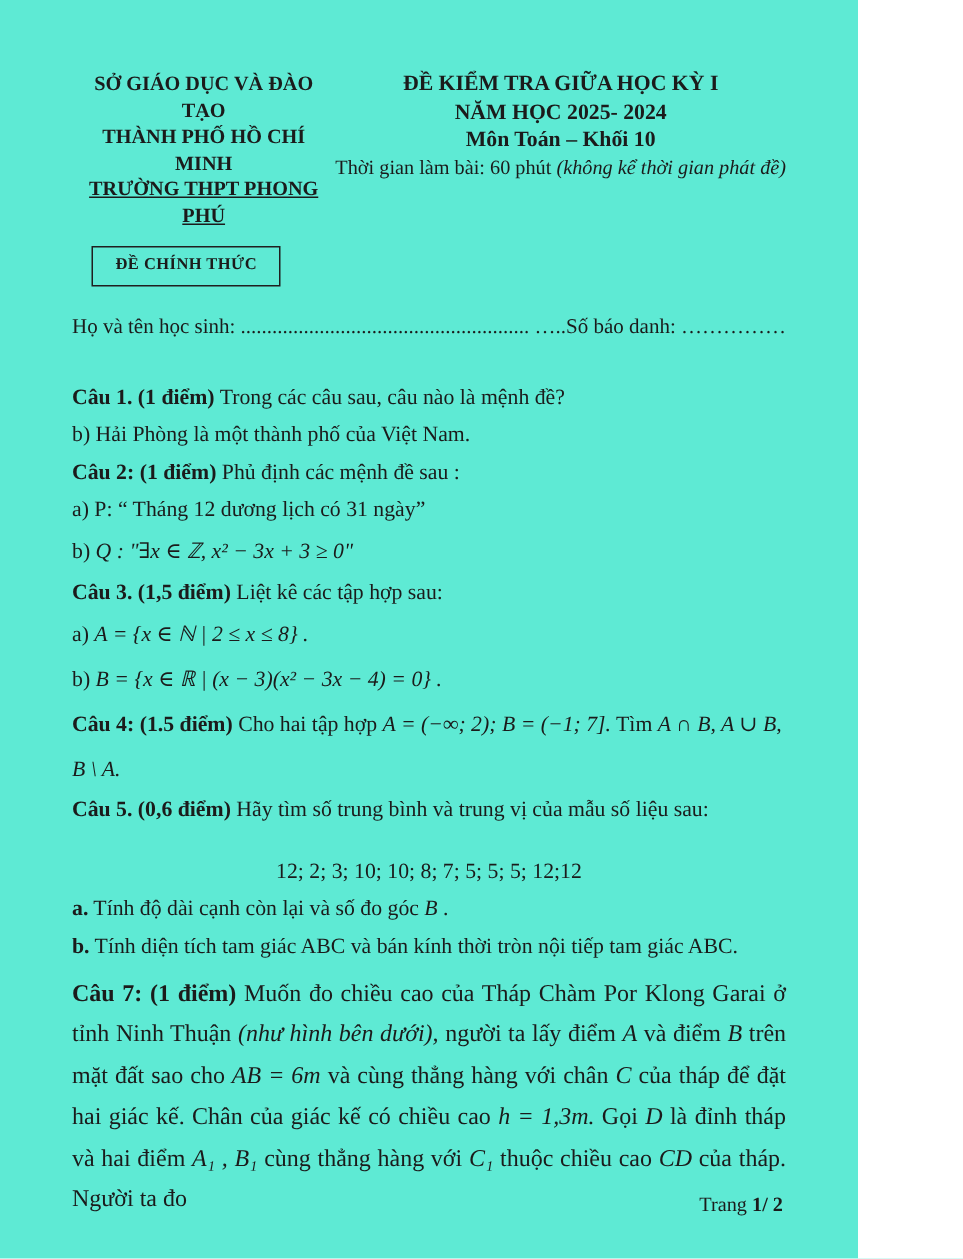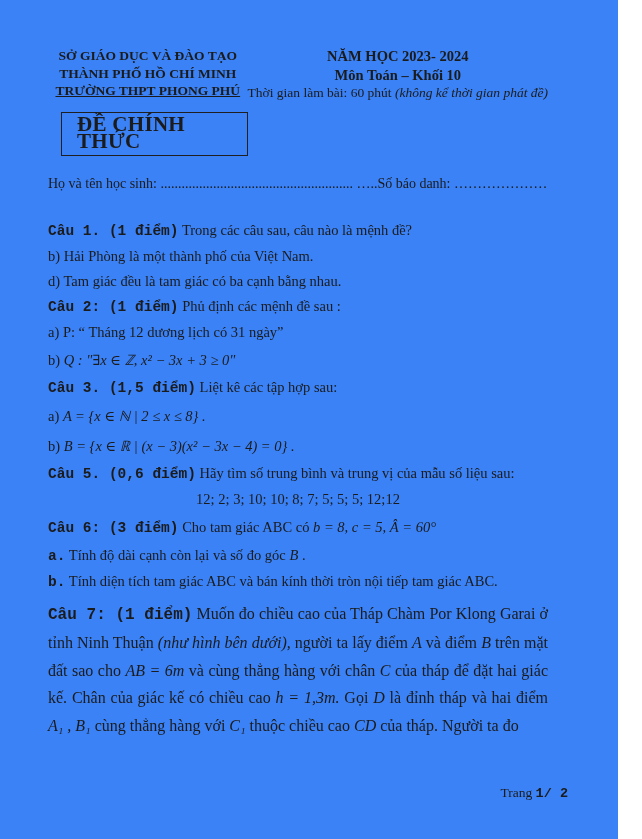--- a/index.html
+++ b/index.html
@@ -1,81 +1,81 @@
 <!DOCTYPE html>
 <html><head>
 <meta charset="utf-8">
 <style>
   html,body{margin:0;padding:0;background:#ffffff;}
   .page{
-    width:618px;height:839px;box-sizing:border-box;position:relative;
-    background:#3b82f6;color:#1b1b1b;
+    width:572px;height:839px;box-sizing:border-box;position:relative;
+    background:#5eead4;color:#1b1b1b;
     font-family:"Liberation Serif","DejaVu Serif",serif;
-    padding:47px 70px 0 48px;overflow:hidden;
+    padding:47px 48px 0 48px;overflow:hidden;
   }
   .hdr{display:flex;}
   .hdr-left{width:245px;text-align:center;font-weight:bold;font-size:13.5px;line-height:17.5px;}
   .school-name{text-decoration:underline;}
   .box-wrap{text-align:left;margin-left:13px;margin-top:12px;}
-  .exam-box{display:inline-block;border:1.6px solid #1f1f1f;padding:3px 15px 4px 15px;font-weight:bold;font-size:21px;letter-spacing:.3px;}
+  .exam-box{display:inline-block;border:1.6px solid #1f1f1f;padding:3px 15px 4px 15px;font-weight:bold;font-size:11px;letter-spacing:.3px;}
   .hdr-right{flex:1;text-align:center;font-weight:bold;font-size:14.5px;line-height:18.5px;}
   .time-line{font-weight:normal;font-size:13.5px;white-space:nowrap;}
   .i{font-style:italic;}
-  .b{font-weight:bold;font-family:Liberation Mono, monospace;}
+  .b{font-weight:bold;}
   .m{font-style:italic;}
   .student-line{margin-top:20px;font-size:14px;white-space:nowrap;overflow:hidden;}
   .questions{margin-top:26px;}
   .ln{font-size:14.5px;line-height:25px;}
   .ln-math{line-height:30px;}
-  .center{text-align:center;}
+  .center{text-align:center;margin-top:16px;}
   .q7-par{font-size:16px;line-height:27.5px;text-align:justify;margin-top:5px;}
-  .footer{position:absolute;right:50px;bottom:38px;font-size:13.5px;}
+  .footer{position:absolute;right:50px;bottom:28px;font-size:13.5px;}
 </style>
 </head>
 <body>
 
 <div class="page">
 
   <div class="hdr">
     <div class="hdr-left">
       <div>SỞ GIÁO DỤC VÀ ĐÀO TẠO</div>
       <div>THÀNH PHỐ HỒ CHÍ MINH</div>
       <div class="school-name">TRƯỜNG THPT PHONG PHÚ</div>
       <div class="box-wrap">
         <span class="exam-box">ĐỀ CHÍNH THỨC</span>
       </div>
     </div>
     <div class="hdr-right">
-      <div>NĂM HỌC 2023- 2024</div>
+      <div>ĐỀ KIỂM TRA GIỮA HỌC KỲ I</div>
+      <div>NĂM HỌC 2025- 2024</div>
       <div>Môn Toán – Khối 10</div>
       <div class="time-line"><span>Thời gian làm bài: 60 phút </span><span class="i">(không kể thời gian phát đề)</span></div>
     </div>
   </div>
 
   <div class="student-line"><span>Họ và tên học sinh: </span><span>....................................................... …..</span><span>Số báo danh: </span><span>…………………..</span></div>
 
   <div class="questions">
 
     <div class="ln"><span class="b">Câu 1. (1 điểm)</span><span> Trong các câu sau, câu nào là mệnh đề?</span></div>
     <div class="ln">b) Hải Phòng là một thành phố của Việt Nam.</div>
-    <div class="ln">d) Tam giác đều là tam giác có ba cạnh bằng nhau.</div>
 
     <div class="ln"><span class="b">Câu 2: (1 điểm)</span><span> Phủ định các mệnh đề sau :</span></div>
     <div class="ln">a) P: “ Tháng 12 dương lịch có 31 ngày”</div>
     <div class="ln ln-math"><span>b) </span><span class="m">Q : "∃x ∈ ℤ, x² − 3x + 3 ≥ 0"</span></div>
 
     <div class="ln"><span class="b">Câu 3. (1,5 điểm)</span><span> Liệt kê các tập hợp sau:</span></div>
     <div class="ln ln-math"><span>a) </span><span class="m">A = {x ∈ ℕ | 2 ≤ x ≤ 8} .</span></div>
     <div class="ln ln-math"><span>b) </span><span class="m">B = {x ∈ ℝ | (x − 3)(x² − 3x − 4) = 0} .</span></div>
 
+    <div class="ln ln-math"><span class="b">Câu 4: (1.5 điểm)</span><span> Cho hai tập hợp </span><span class="m">A = (−∞; 2); B = (−1; 7].</span><span> Tìm </span><span class="m">A ∩ B, A ∪ B, B \ A.</span></div>
 
     <div class="ln"><span class="b">Câu 5. (0,6 điểm)</span><span> Hãy tìm số trung bình và trung vị của mẫu số liệu sau:</span></div>
     <div class="ln center">12; 2; 3; 10; 10; 8; 7; 5; 5; 5; 12;12</div>
 
-    <div class="ln ln-math"><span class="b">Câu 6: (3 điểm)</span><span> Cho tam giác ABC có </span><span class="m">b = 8, c = 5, Â = 60°</span></div>
     <div class="ln"><span class="b">a.</span><span> Tính độ dài cạnh còn lại và số đo góc </span><span class="m">B</span><span> .</span></div>
     <div class="ln"><span class="b">b.</span><span> Tính diện tích tam giác ABC và bán kính thời tròn nội tiếp tam giác ABC.</span></div>
 
     <div class="q7-par"><span class="b">Câu 7: (1 điểm)</span><span> Muốn đo chiều cao của Tháp Chàm Por Klong Garai ở tỉnh Ninh Thuận </span><span class="i">(như hình bên dưới),</span><span> người ta lấy điểm </span><span class="m">A</span><span> và điểm </span><span class="m">B</span><span> trên mặt đất sao cho </span><span class="m">AB = 6m</span><span> và cùng thẳng hàng với chân </span><span class="m">C</span><span> của tháp để đặt hai giác kế. Chân của giác kế có chiều cao </span><span class="m">h = 1,3m.</span><span> Gọi </span><span class="m">D</span><span> là đỉnh tháp và hai điểm </span><span class="m">A₁ , B₁</span><span> cùng thẳng hàng với </span><span class="m">C₁</span><span> thuộc chiều cao </span><span class="m">CD</span><span> của tháp. Người ta đo</span></div>
 
   </div>
 
   <div class="footer"><span>Trang </span><span class="b">1/ 2</span></div>
 
 </div>

